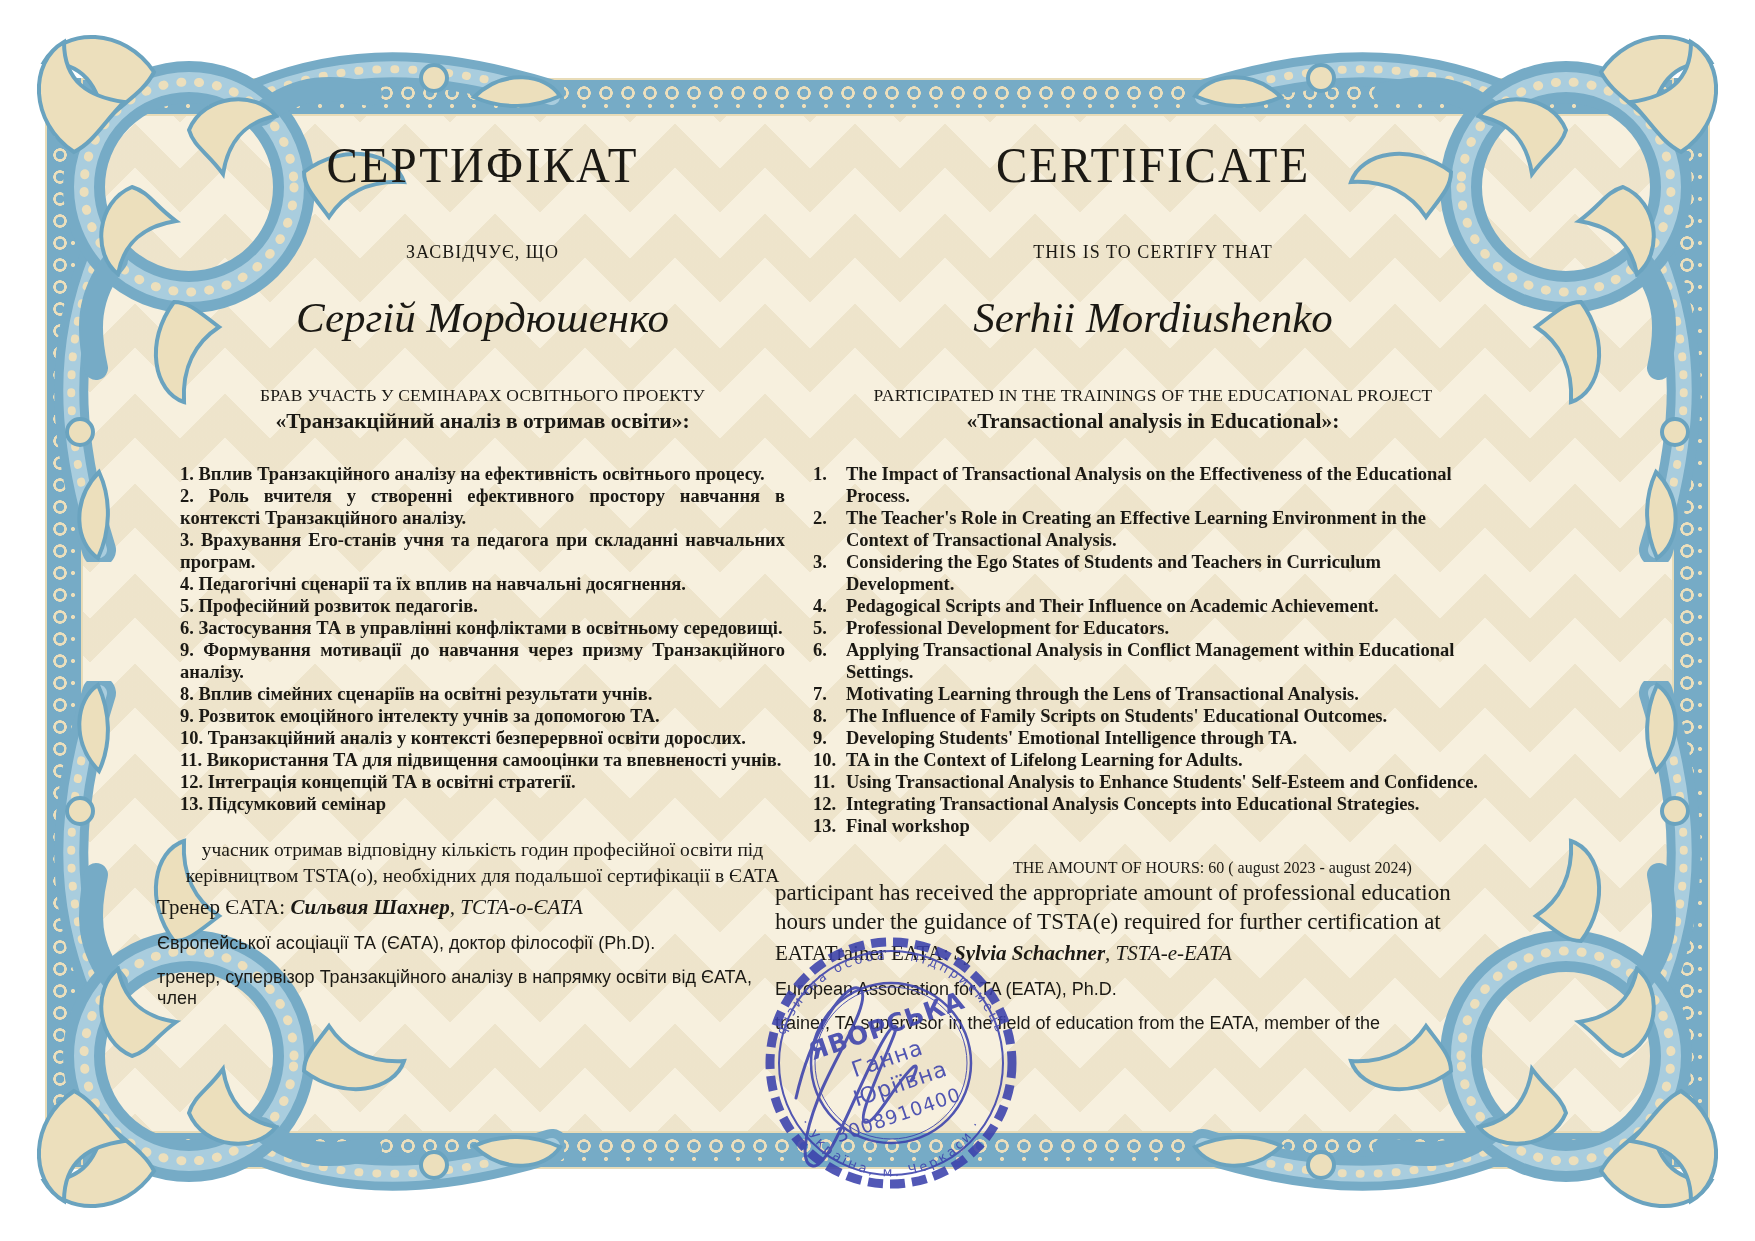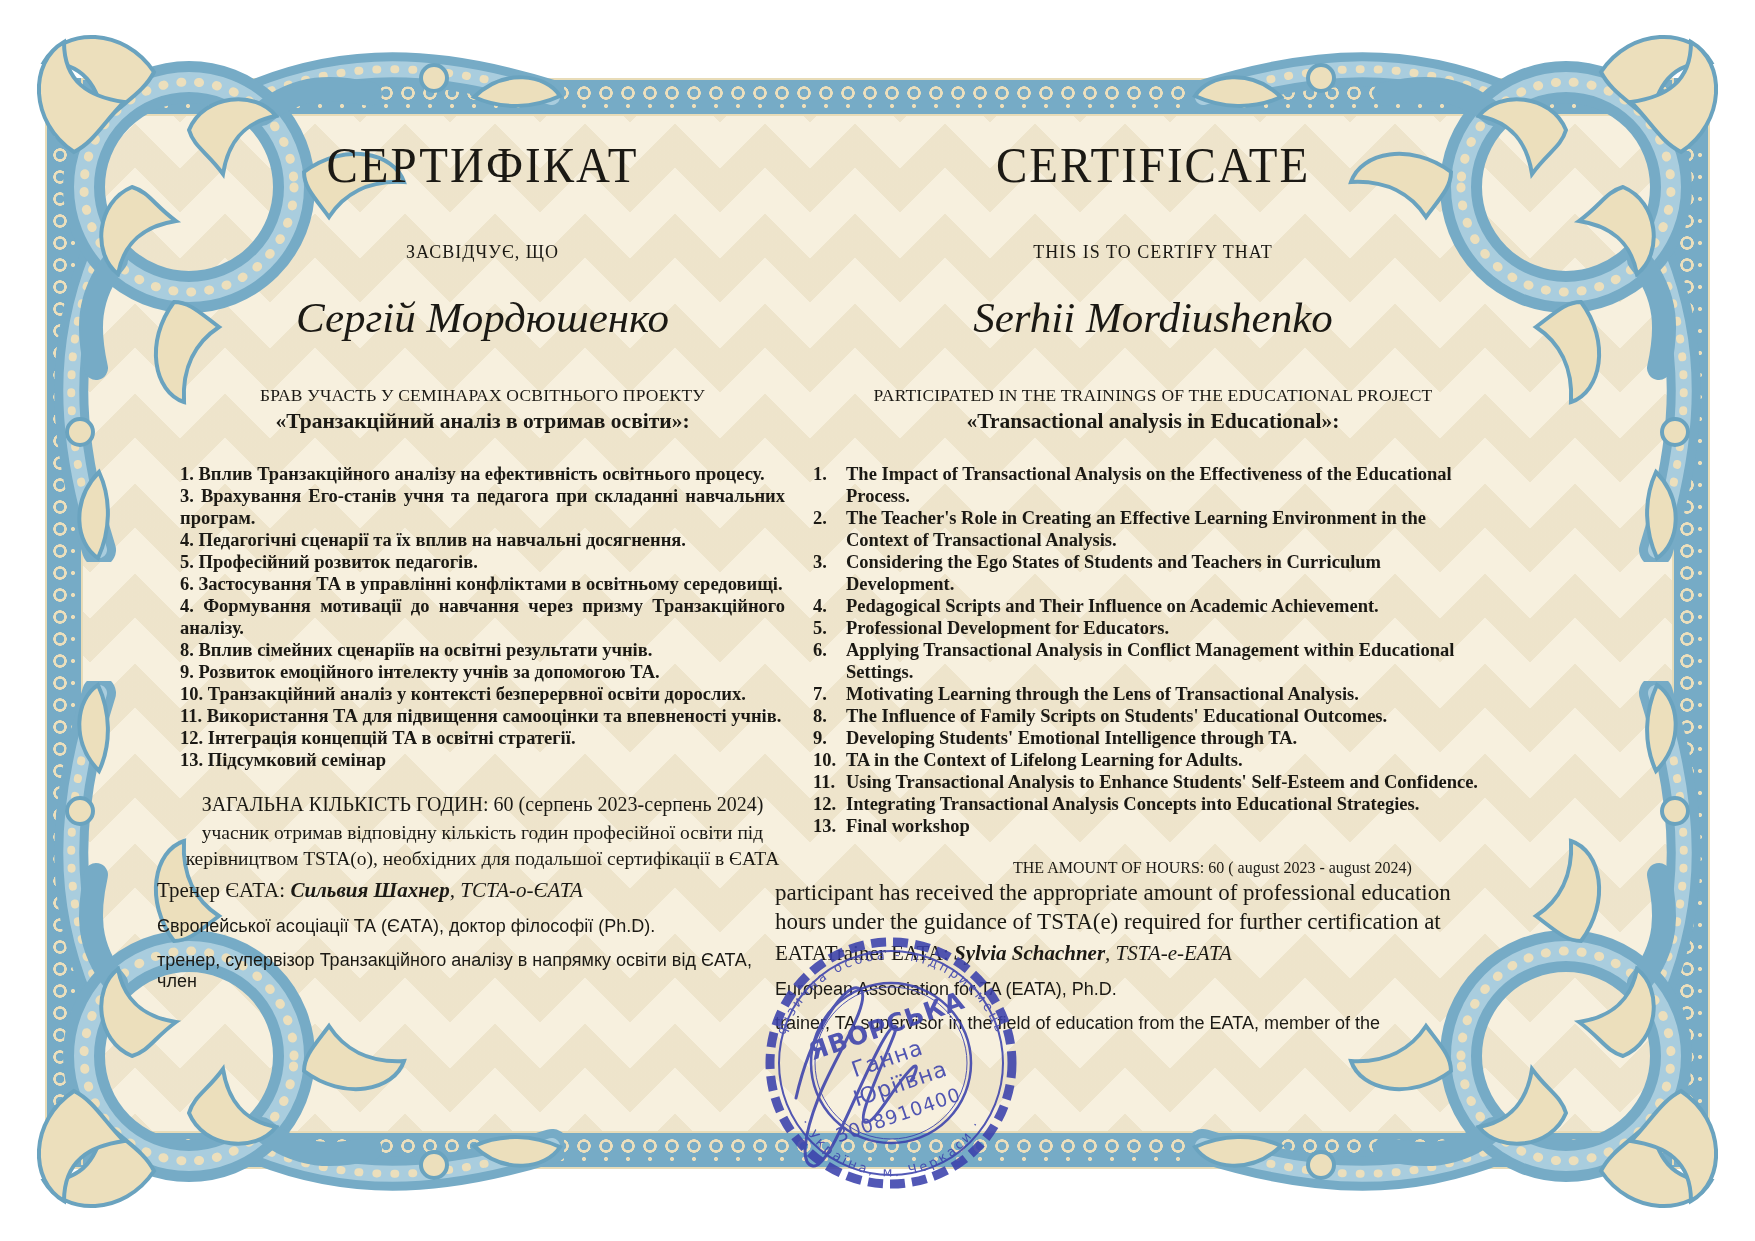--- a/index.html
+++ b/index.html
@@ -191,35 +191,35 @@
 
   <section class="col">
     <h1 class="t-title">СЕРТИФІКАТ</h1>
     <p class="t-certify">ЗАСВІДЧУЄ, ЩО</p>
     <p class="t-name">Сергій Мордюшенко</p>
     <p class="t-part">БРАВ УЧАСТЬ У СЕМІНАРАХ ОСВІТНЬОГО ПРОЕКТУ</p>
     <p class="t-project">«Транзакційний аналіз в отримав освіти»:</p>
 
     <div class="list list-ua">
       <p>1. Вплив Транзакційного аналізу на ефективність освітнього процесу.</p>
+      <p>2. Роль вчителя у створенні ефективного простору навчання в контексті Транзакційного аналізу.</p>
       <p>3. Врахування Его-станів учня та педагога при складанні навчальних програм.</p>
       <p>4. Педагогічні сценарії та їх вплив на навчальні досягнення.</p>
       <p>5. Професійний розвиток педагогів.</p>
       <p>6. Застосування ТА в управлінні конфліктами в освітньому середовищі.</p>
-      <p>4. Формування мотивації до навчання через призму Транзакційного аналізу.</p>
+      <p>9. Формування мотивації до навчання через призму Транзакційного аналізу.</p>
       <p>8. Вплив сімейних сценаріїв на освітні результати учнів.</p>
       <p>9. Розвиток емоційного інтелекту учнів за допомогою ТА.</p>
       <p>10. Транзакційний аналіз у контексті безперервної освіти дорослих.</p>
       <p>11. Використання ТА для підвищення самооцінки та впевненості учнів.</p>
       <p>12. Інтеграція концепцій ТА в освітні стратегії.</p>
       <p>13. Підсумковий семінар</p>
     </div>
 
     <div class="bottom">
-      <p class="b-hours ua">ЗАГАЛЬНА КІЛЬКІСТЬ ГОДИН: 60 (серпень 2023-серпень 2024)</p>
       <p class="b-received">учасник отримав відповідну кількість годин професійної освіти під керівництвом TSTA(о), необхідних для подальшої сертифікації в ЄАТА</p>
       <p class="b-trainer off-ua"><span>Тренер ЄАТА: </span><span class="tn">Сильвия Шахнер</span><span class="ts">, ТСТА-о-ЄАТА</span></p>
       <p class="b-desc off-ua">Європейської асоціації ТА (ЄАТА), доктор філософії (Ph.D).</p>
       <p class="b-desc off-ua">тренер, супервізор Транзакційного аналізу в напрямку освіти від ЄАТА, член</p>
     </div>
   </section>
 
   <section class="col">
     <h1 class="t-title">CERTIFICATE</h1>
     <p class="t-certify">THIS IS TO CERTIFY THAT</p>

